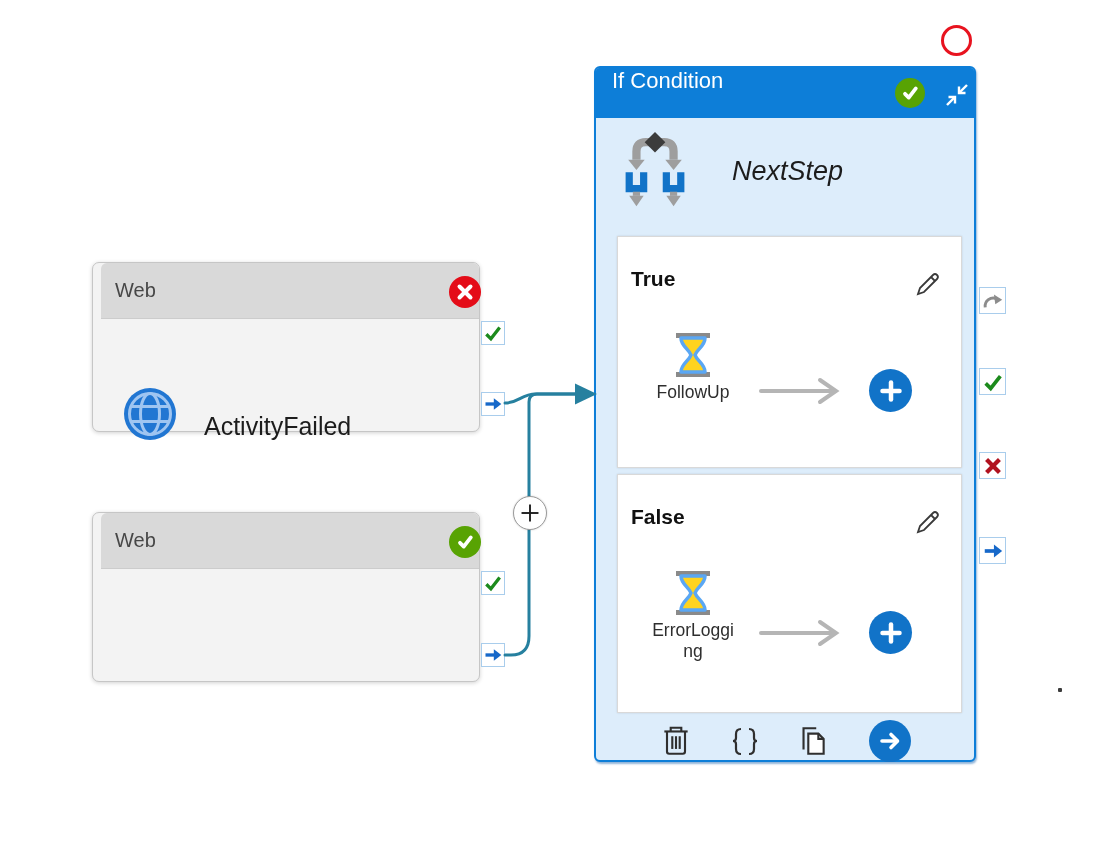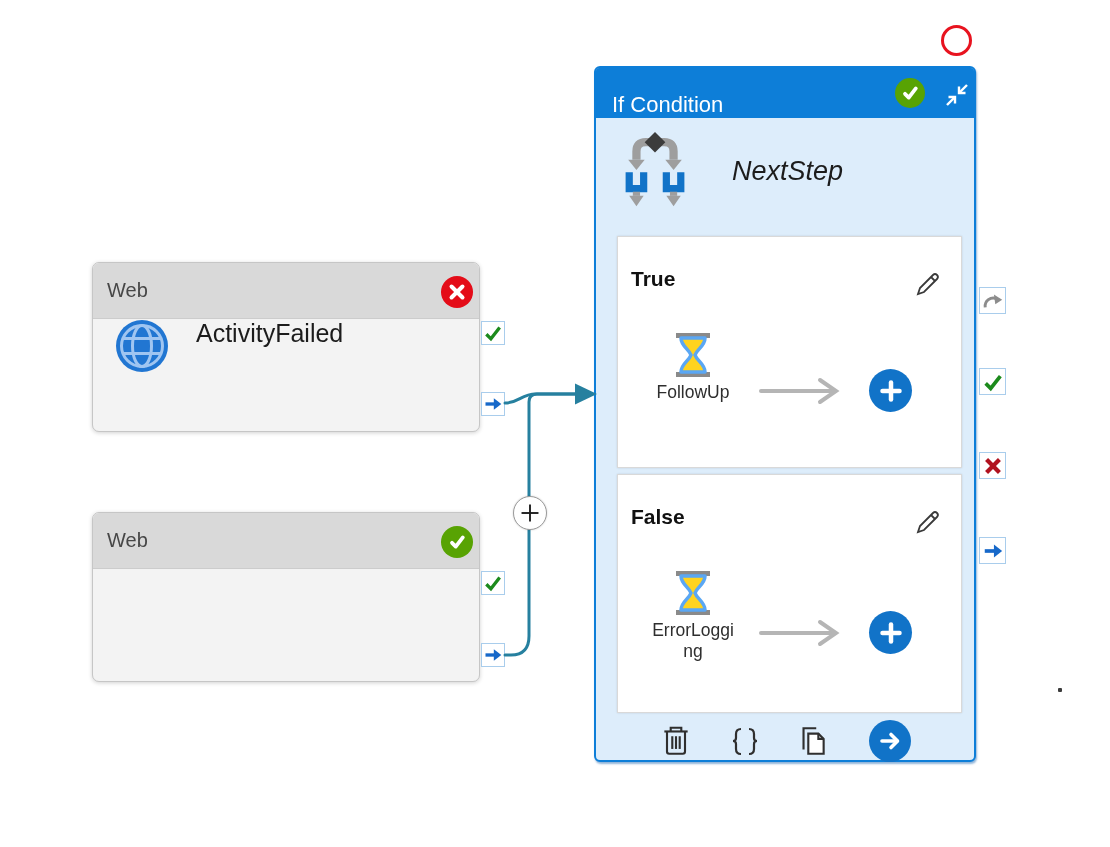--- a/index.html
+++ b/index.html
@@ -2,43 +2,43 @@
 <html><head>
 <meta charset="utf-8">
 <style>
   * { margin:0; padding:0; box-sizing:border-box; }
   html,body { background:#fff; }
   body { font-family:"Liberation Sans", sans-serif; }
   #canvas { position:relative; width:1110px; height:847px; background:#ffffff; overflow:hidden; }
 
   
   .activity-card { position:absolute; width:388px; height:170px; background:#f3f3f3;
-    border:1px solid #c6c6c6; border-radius:7px; box-shadow:0 1px 4px rgba(0,0,0,.18); }
+    border:1px solid #c6c6c6; border-radius:7px; box-shadow:0 1px 4px rgba(0,0,0,.18);padding-left:8px; }
   .activity-header { position:relative; height:56px; background:#d9d9d9;
     border-radius:6px 6px 0 0; border-bottom:1px solid #cccccc;
     display:flex; align-items:center; padding-left:14px; }
   .activity-type { font-size:20px; color:#474747; }
-  .activity-body { height:122px; display:flex; align-items:flex-start; gap:27px; padding-left:22px; }
+  .activity-body { height:122px; display:flex; align-items:flex-end; gap:27px; padding-left:22px; }
   .activity-name { font-size:25px; color:#1c1c1c; }
   .status-badge { position:absolute; left:348px; top:13px; width:32px; height:32px;
     border-radius:50%; display:flex; align-items:center; justify-content:center; }
   .status-red { background:#e40c18; }
   .status-green { background:#58a303; }
 
   
   .port { position:absolute; width:24px; height:24px; background:#ffffff;
     border:1px solid #a9cdec; display:flex; align-items:center; justify-content:center; }
   .port-lg { width:27px; height:27px; }
 
   
   #if-box { position:absolute; left:594px; top:66px; width:382px; height:696px;
     background:#ddedfb; border:2px solid #0d7ed8; border-radius:6px;
     box-shadow:1px 2px 2px rgba(10,90,170,.45); }
   #if-header { position:relative; height:50px; background:#0d7ed8; border-radius:3px 3px 0 0;
-    display:flex; align-items:flex-end; padding-left:16px; }
+    display:flex; align-items:flex-start; padding-left:16px; }
   #if-title { color:#ffffff; font-size:22px; }
   #if-status-badge { position:absolute; left:299px; top:10px; width:30px; height:30px;
     border-radius:50%; background:#58a303; display:flex; align-items:center; justify-content:center; }
   #collapse-btn { position:absolute; left:347px; top:13px; width:28px; height:28px; cursor:pointer; }
   #nextstep-row { position:absolute; left:26px; top:60px; width:330px; height:100px; }
   #nextstep-label { position:absolute; left:110px; top:28px; font-size:27px; color:#1c1c1c;font-style:italic; }
 
   .branch-card { position:absolute; left:21px; width:345px; background:#ffffff;
     border:1px solid #d9d9d9; box-shadow:0 0 2px rgba(0,0,0,.12); }
   #true-card  { top:168px; height:232px; }

